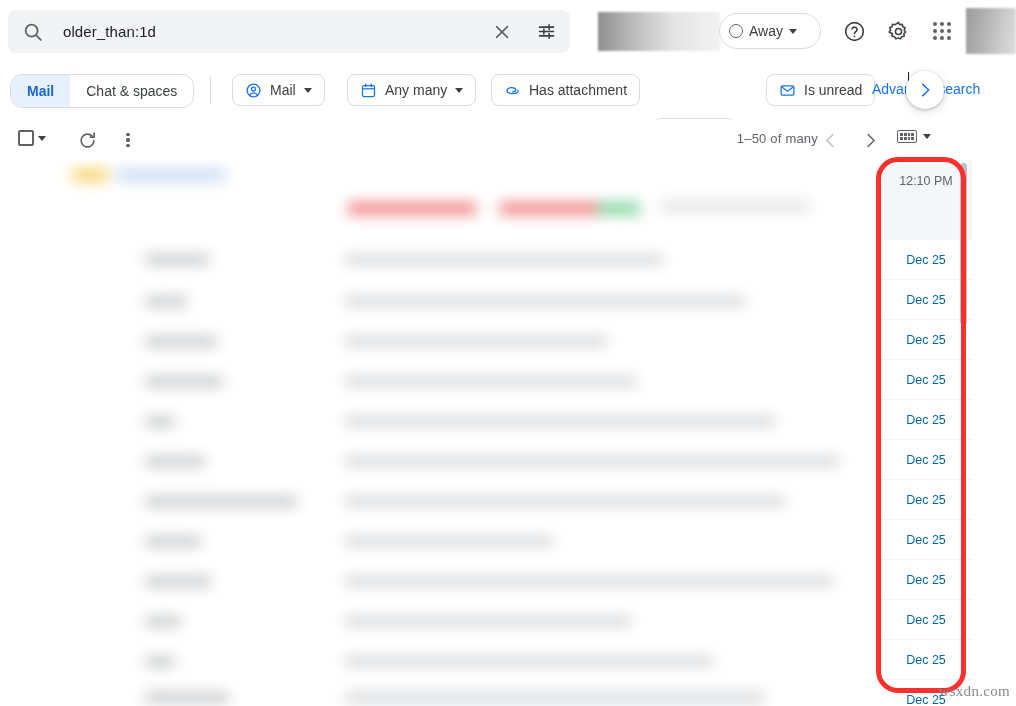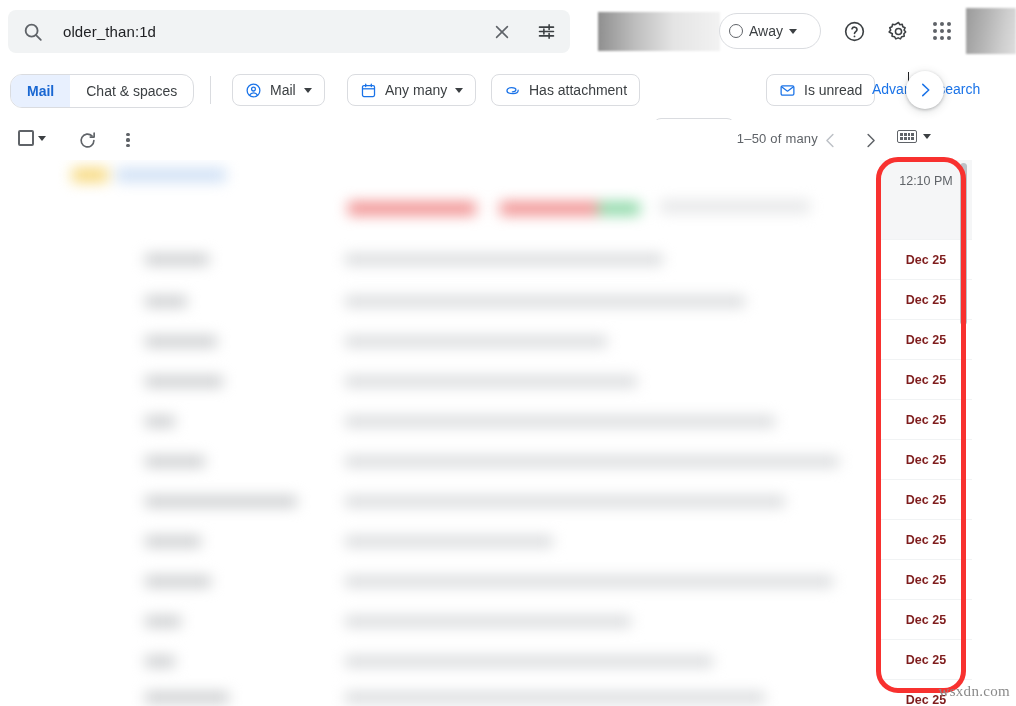--- a/index.html
+++ b/index.html
@@ -294,22 +294,22 @@
     left: 880px;
     width: 92px;
     text-align: center;
     font-size: 12px;
   }
   .date-cell {
     height: 40px;
     line-height: 40px;
     text-align: center;
     font-size: 12.5px;
-    color: #7f1d1d;
-    font-weight: bold;
+    color: #0369a1;
+    font-weight: normal;
     border-bottom: 1px solid #f1f3f4;
     box-sizing: border-box;
   }
   .date-cell.read {
     color: #5f6368;
     font-weight: normal;
     background: #f5f6f7;
     height: 80px;
     line-height: 1;
     padding-top: 15px;

